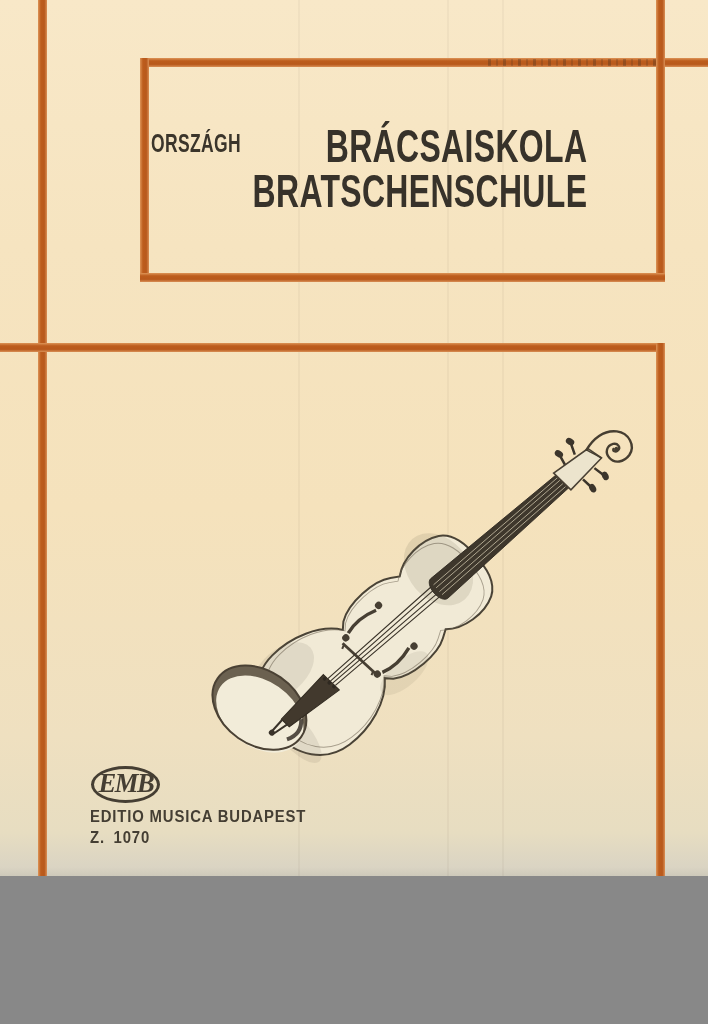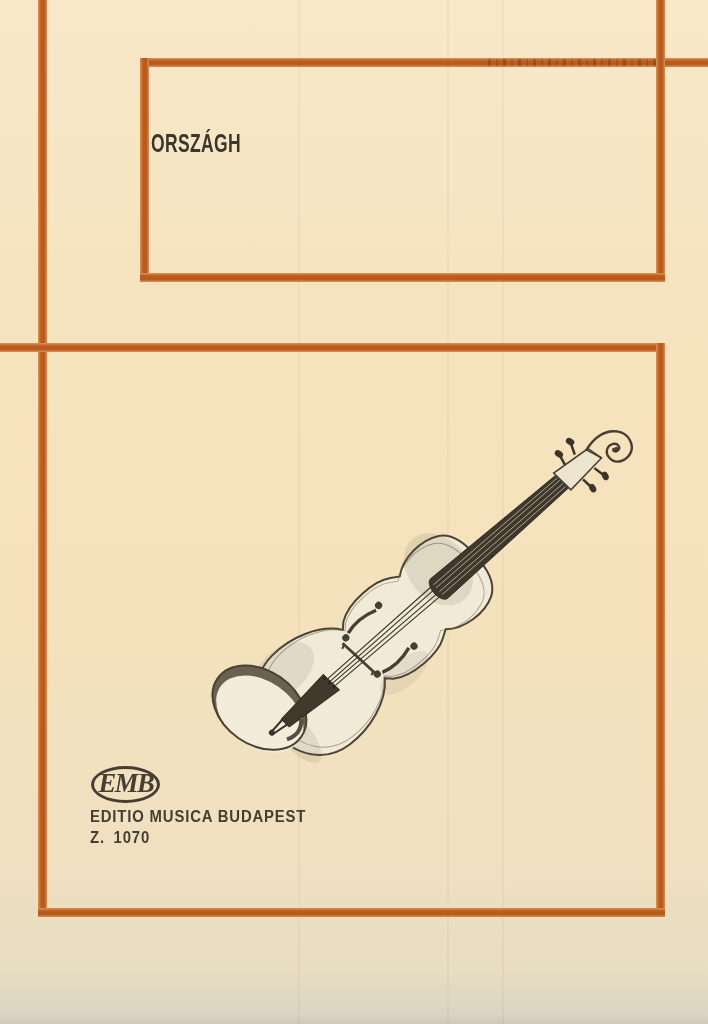--- a/index.html
+++ b/index.html
@@ -1,17 +1,17 @@
 <!DOCTYPE html>
 <html><head>
 <meta charset="utf-8">
 <style>
   html,body{margin:0;padding:0;background:#888;}
   .page{
-    position:relative;width:708px;height:1024px;overflow:hidden;
+    position:relative;width:708px;height:876px;overflow:hidden;
     font-family:"Liberation Sans",sans-serif;
     background:linear-gradient(180deg,#f8e8c8 0%,#f6e4c0 28%,#f5e2bc 58%,#efe0c0 84%,#e7ddc1 95%,#dad4c3 99%,#cdc9ba 100%);
   }
   
   .crease{position:absolute;top:0;bottom:0;width:2px;background:rgba(110,95,70,.055);}
   
   .rule-h{position:absolute;height:9px;background:linear-gradient(180deg,#dd9457 0%,#bd5d1d 32%,#b8591c 70%,#d98f55 100%);}
   .rule-v{position:absolute;width:9px;background:linear-gradient(90deg,#dd9457 0%,#bd5d1d 32%,#b8591c 70%,#d98f55 100%);}
   
   .smudge{
@@ -65,20 +65,24 @@
   <div class="rule-h" style="left:140px;top:58px;width:568px"></div>
   <div class="rule-v" style="left:656px;top:0;height:282px"></div>
   <div class="rule-v" style="left:140px;top:58px;height:224px"></div>
   <div class="rule-h" style="left:140px;top:273px;width:525px"></div>
   <div class="rule-h" style="left:0;top:343px;width:665px"></div>
   <div class="rule-v" style="left:656px;top:343px;height:574px"></div>
   <div class="rule-h" style="left:38px;top:908px;width:627px"></div>
   <div class="smudge"></div>
 
   <div class="author ink">ORSZÁGH</div>
+  <div class="title-block">
+    <div class="title-line">BRÁCSAISKOLA</div>
+    <div class="title-line">BRATSCHENSCHULE</div>
+  </div>
 
   <div class="viola-wrap">
     <svg width="170" height="510" viewBox="0 0 170 510">
 
       <path d="M85,200 C70,198 52,202 45,214 C36,230 38,256 50,270 L45,278
                C36,292 36,326 47,342 L53,348 C34,362 24,392 26,418 C28,448 52,466 85,467
                C118,466 142,448 144,418 C146,392 136,362 117,348 L123,342
                C134,326 134,292 125,278 L120,270 C132,256 134,230 125,214
                C118,202 100,198 85,200 Z" fill="#f1ead6" stroke="#4a4336" stroke-width="2"></path>
 

